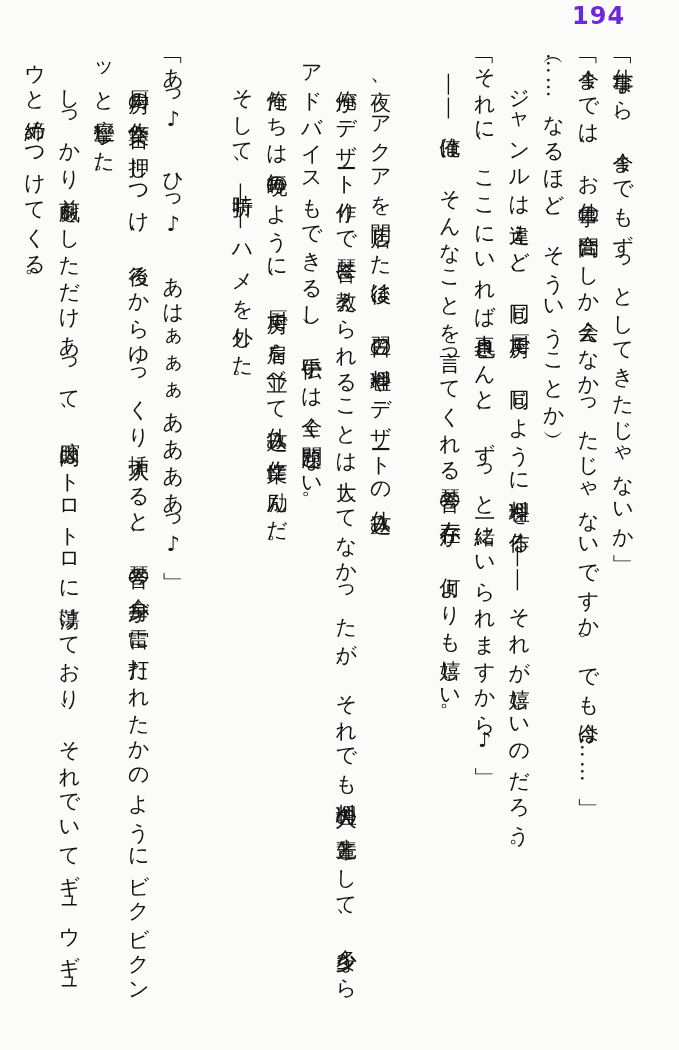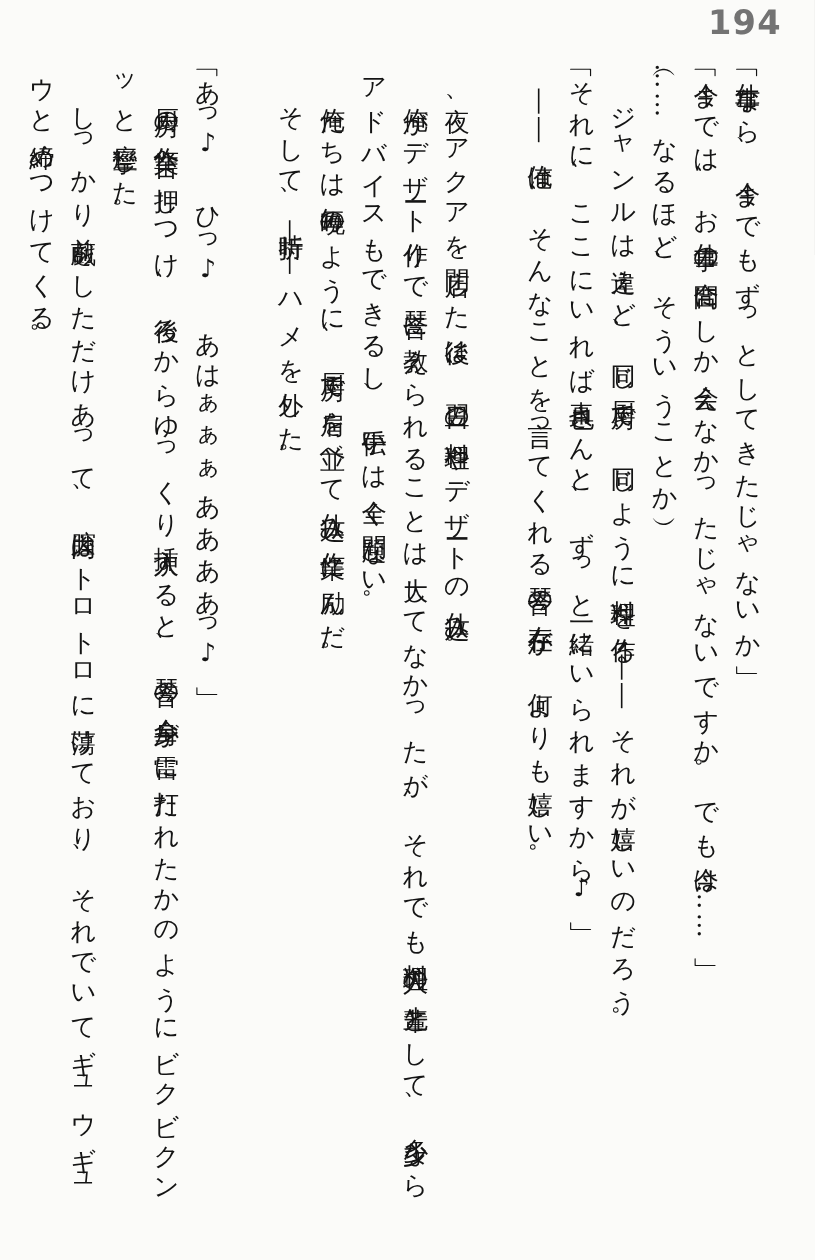--- a/index.html
+++ b/index.html
@@ -11,26 +11,26 @@
     position: relative;
     width: 679px;
     height: 1050px;
     background: #fbfbf9;
     overflow: hidden;
     font-family: "DejaVu Serif", "Liberation Serif", serif;
   }
   .page-number {
     position: absolute;
     top: 2px;
-    left: 590px;
+    left: 572px;
     font-family: "DejaVu Sans", "Liberation Sans", sans-serif;
-    font-size: 28px;
+    font-size: 24px;
     font-weight: 700;
     letter-spacing: 1px;
-    color: #737373;
+    color: #6d28d9;
   }
   .text-body {
     position: absolute;
     top: 50px;
     right: 39px;
     height: 958px;
     writing-mode: vertical-rl;
     text-orientation: mixed;
     line-break: strict;
     overflow-wrap: normal;

